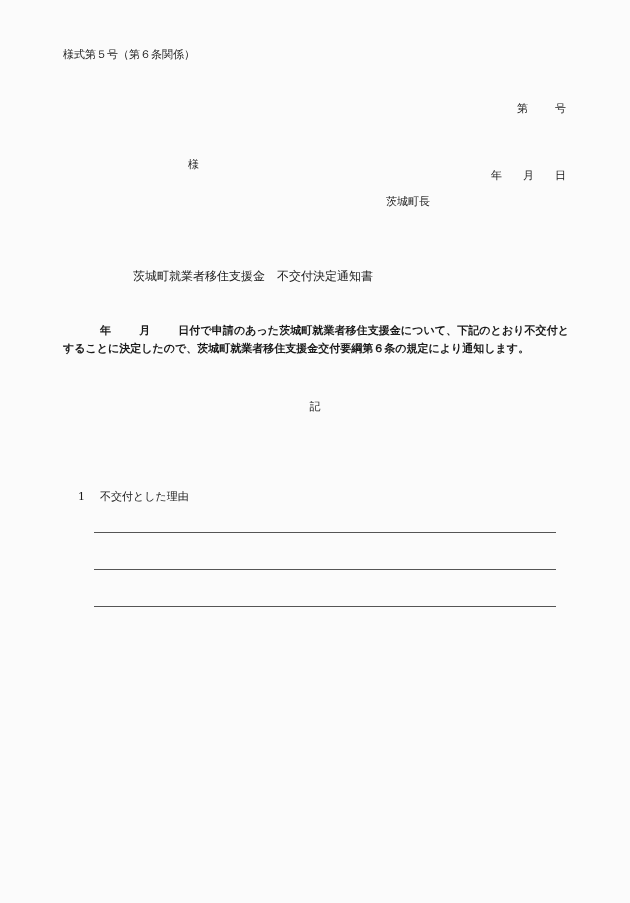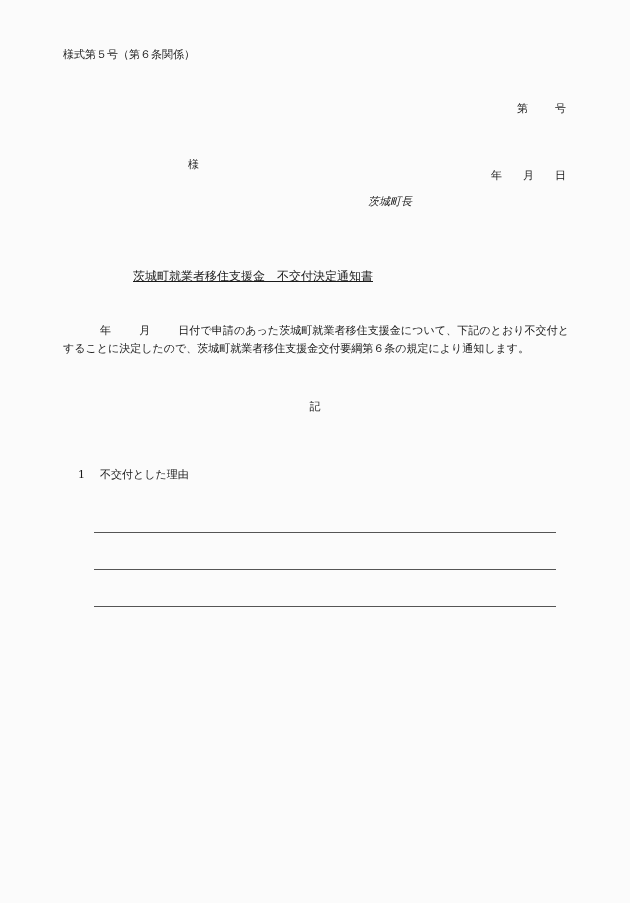--- a/index.html
+++ b/index.html
@@ -9,29 +9,29 @@
     font-size: 11px; overflow: hidden;
   }
   .abs { position: absolute; white-space: nowrap; line-height: 14px; }
   .form-label { left: 63px; top: 48px; }
   .num-row { right: 64px; top: 102px; text-decoration: underline; }
   .date-row { right: 64px; top: 121px; margin-top: 48px; }
   .num-row span, .date-row span { display: inline-block; }
   .gap { width: 27px; }
   .gap-date { width: 21px; }
   .addressee { left: 188px; top: 158px; }
-  .sender { left: 368px; top: 195px; font-style: italic; }
-  .title { left: 0; width: 506px; text-align: center; top: 269px; font-size: 12px; text-decoration: underline; }
+  .sender { left: 386px; top: 195px; }
+  .title { left: 0; width: 506px; text-align: center; top: 269px; font-size: 12px; }
   .body-text {
     position: absolute; left: 63px; top: 322px; width: 506px;
-    line-height: 18px; white-space: normal; text-align: justify;
+    line-height: 18px; white-space: normal; text-align: justify; font-weight: bold;
   }
   .body-text .indent { display: inline-block; width: 37px; }
   .ki { left: 0; width: 630px; text-align: center; top: 400px; }
-  .item { left: 78px; top: 468px; }
+  .item { left: 78px; top: 490px; }
   .item .num { display: inline-block; width: 22px; }
   .line { position: absolute; left: 94px; width: 462px; height: 0; border-top: 1.5px solid #555; }
 </style>
 </head>
 <body>
 
 <div class="abs form-label">様式第５号（第６条関係）</div>
 
 <div class="abs num-row">
   <span>第</span><span class="gap"></span><span>号</span>

